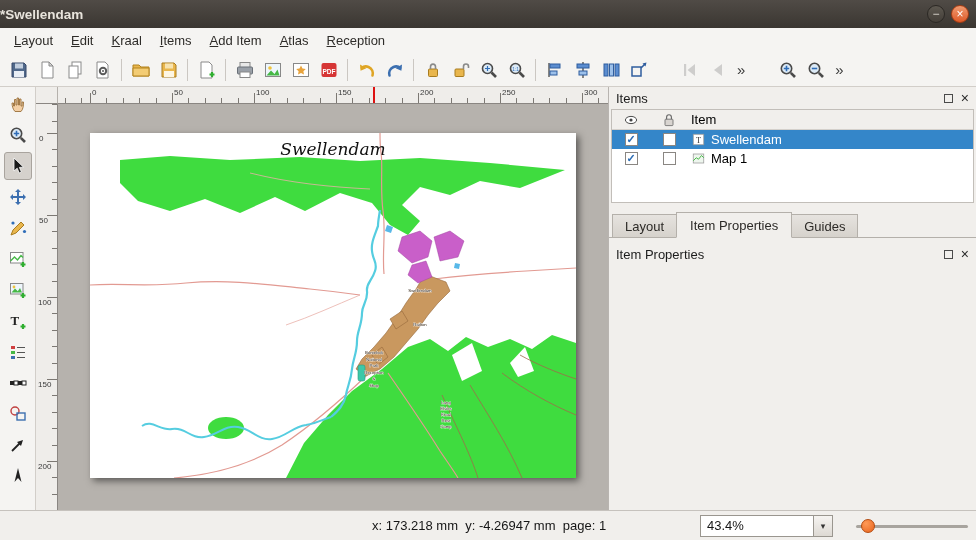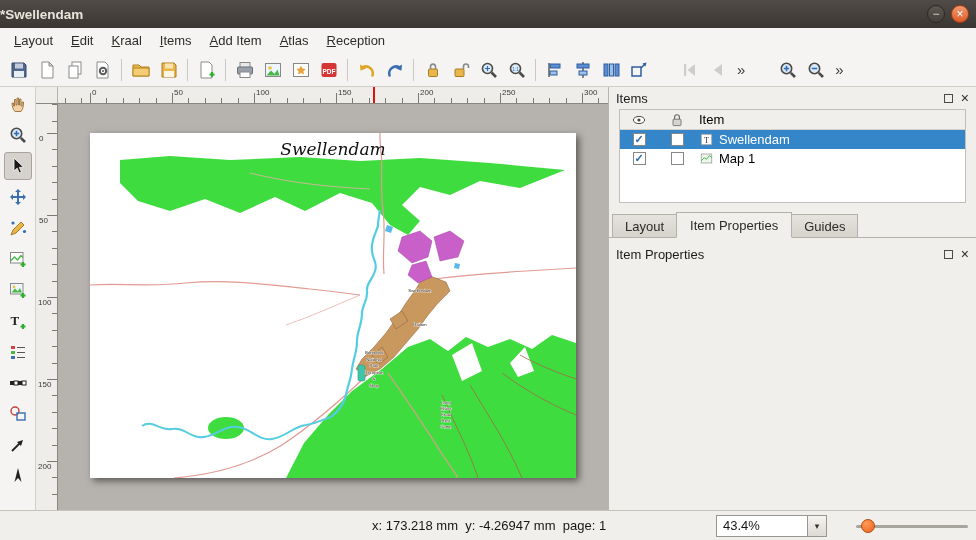--- a/index.html
+++ b/index.html
@@ -63,41 +63,41 @@
   .map-svg { position:absolute; inset:0; width:100%; height:100%; }
 
   
   .right-panel { width:368px; background:#f1efec; border-left:1px solid #b8b4b0; display:flex; flex-direction:column; }
   .phead { height:22px; display:flex; align-items:center; padding:0 7px; }
   .ptitle { color:#1c1c1c; }
   .sp { flex:1; }
   .mini-dock { width:9px; height:9px; border:1.5px solid #4a4a4a; margin-right:8px; }
   .mini-close { font-size:14px; color:#2a2a2a; line-height:1; }
 
-  .items-table { margin:0 10px; background:#fff; border:1px solid #c2beb9; height:94px; overflow:hidden;text-align:right; }
+  .items-table { margin:0 2px; background:#fff; border:1px solid #c2beb9; height:94px; overflow:hidden;text-align:right; }
   .itr { display:flex; height:19px; align-items:center; }
   .itr.head { background:#f1efec; border-bottom:1px solid #d4d0cb; height:20px; }
   .itr.sel { background:#3486c9; color:#fff; }
   .c-eye, .c-lock { width:38px; display:flex; justify-content:center; align-items:center; }
   .c-item { flex:1; display:flex; align-items:center; gap:5px; padding-left:3px; }
   .cb { width:13px; height:13px; background:#fff; border:1px solid #8a8682; display:flex; align-items:center; justify-content:center; font-size:11px; font-weight:bold; color:#2e6db4; line-height:1; }
   .hico { width:16px; height:16px; }
   .rico { width:15px; height:15px; }
 
   .tabbar { display:flex; align-items:flex-end; margin-top:10px; padding-left:3px; height:25px; border-bottom:1px solid #b4b0aa; }
   .tab { padding:4px 12px 3px; border:1px solid #b4b0aa; border-bottom:none; background:linear-gradient(#e6e3df,#d6d2cc); margin-right:-1px; color:#2c2a27; position:relative; }
   .tab.active { background:#f1efec; padding:5px 13px 4px; margin-bottom:-1px; border-bottom:1px solid #f1efec; }
 
   .phead2 { margin-top:5px; }
   .props-body { flex:1; }
 
   
   .statusbar { height:30px; border-top:1px solid #c6c2bd; background:#f1efec; position:relative; }
   .coords { position:absolute; left:372px; top:7px; color:#161616; white-space:pre; }
-  .zoom-combo { position:absolute; left:716px; top:4px; width:111px; height:22px; background:#fff; border:1px solid #9a968f; display:flex; }
+  .zoom-combo { position:absolute; left:700px; top:4px; width:133px; height:22px; background:#fff; border:1px solid #9a968f; display:flex; }
   .zoom-value { flex:1; padding:2px 6px; color:#161616; }
   .zoom-drop { width:19px; border-left:1px solid #9a968f; background:linear-gradient(#f6f4f1,#ddd9d3); display:flex; align-items:center; justify-content:center; font-size:9px; color:#333; }
   .slider { position:absolute; left:856px; top:14px; width:112px; height:3px; background:#a8a49e; border-radius:2px; }
   .slider-handle { position:absolute; left:5px; top:-6px; width:14px; height:14px; border-radius:50%; background:radial-gradient(circle at 35% 30%, #ff9a57, #e8641e); border:1px solid #b44b10; }
 </style>
 </head>
 <body>
 
 <svg width="0" height="0" style="position:absolute" aria-hidden="true">
 <defs>

